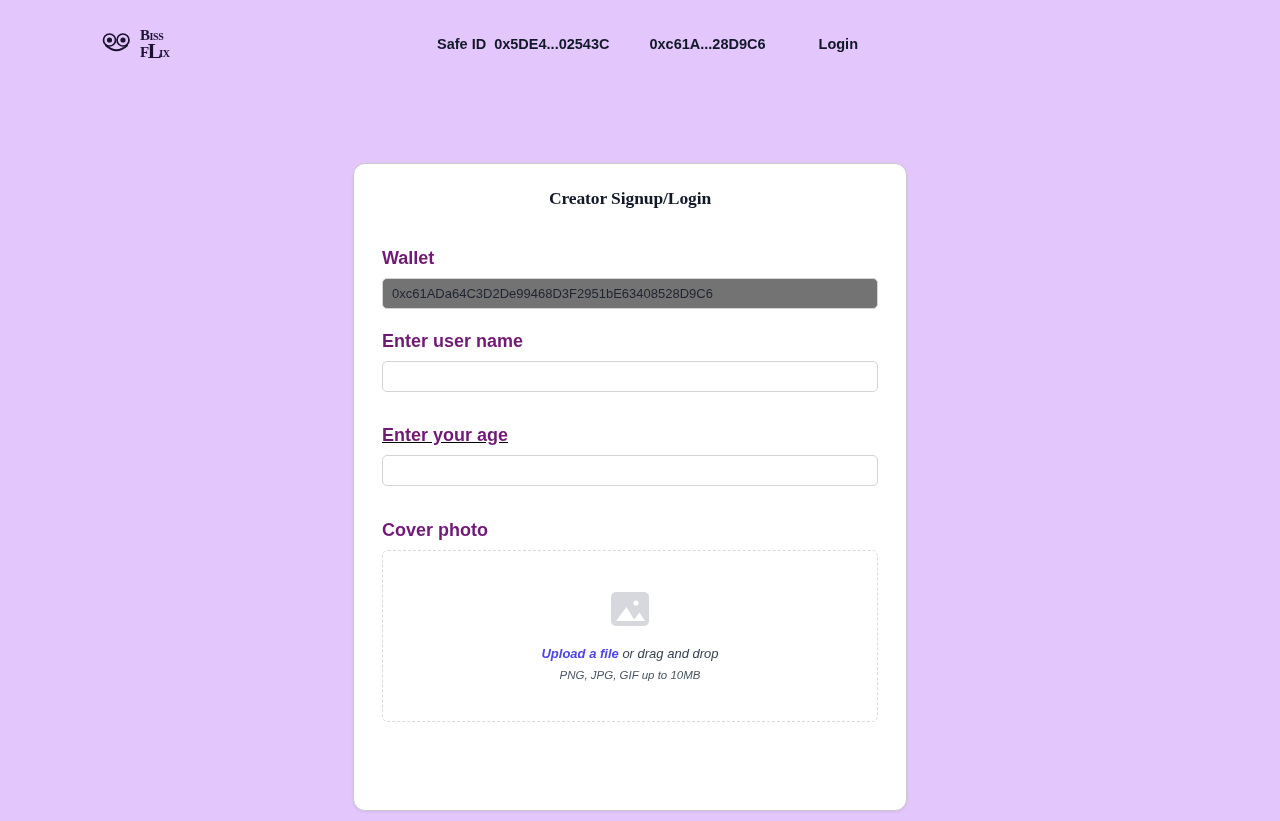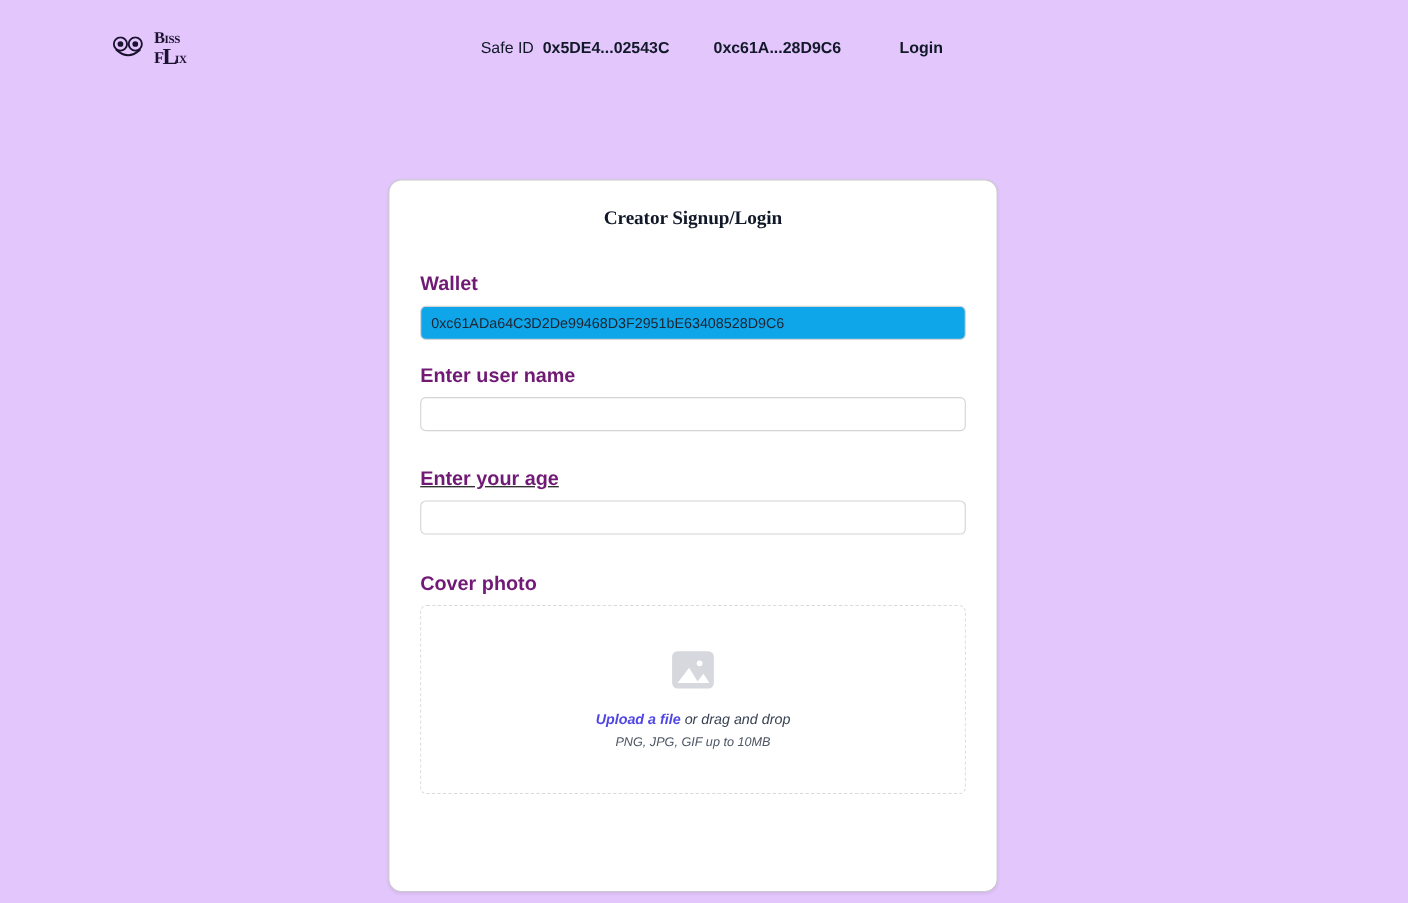--- a/index.html
+++ b/index.html
@@ -71,21 +71,21 @@
 
   .nav {
     position: absolute;
     left: 437px;
     top: 36px;
     display: flex;
     align-items: center;
     font-size: 14.5px;
     color: #111827;
   }
-  .nav-safeid-label { font-weight: 400; }
+  .nav-safeid-label { font-weight: 700; }
   .nav-safeid-value { font-weight: 700; margin-left: 8px; }
   .nav-wallet { font-weight: 700; margin-left: 40px; }
   .nav-logout { font-weight: 700; margin-left: 53px; }
 
   
   .card {
     position: absolute;
     left: 353px;
     top: 163px;
     width: 554px;
@@ -127,21 +127,21 @@
     border: 1px solid #d4d4d8;
     border-radius: 5px;
     background: #ffffff;
     font-family: "Liberation Sans", sans-serif;
     font-size: 13px;
     color: #111827;
     padding: 0 9px;
     outline: none;
   }
   .text-input.readonly {
-    background: #0ea5e9;
+    background: #737373;
     color: #1f2430;
   }
 
   
   .dropzone {
     width: 100%;
     height: 172px;
     border: 1px dashed #d9dade;
     border-radius: 6px;
     background: #ffffff;

